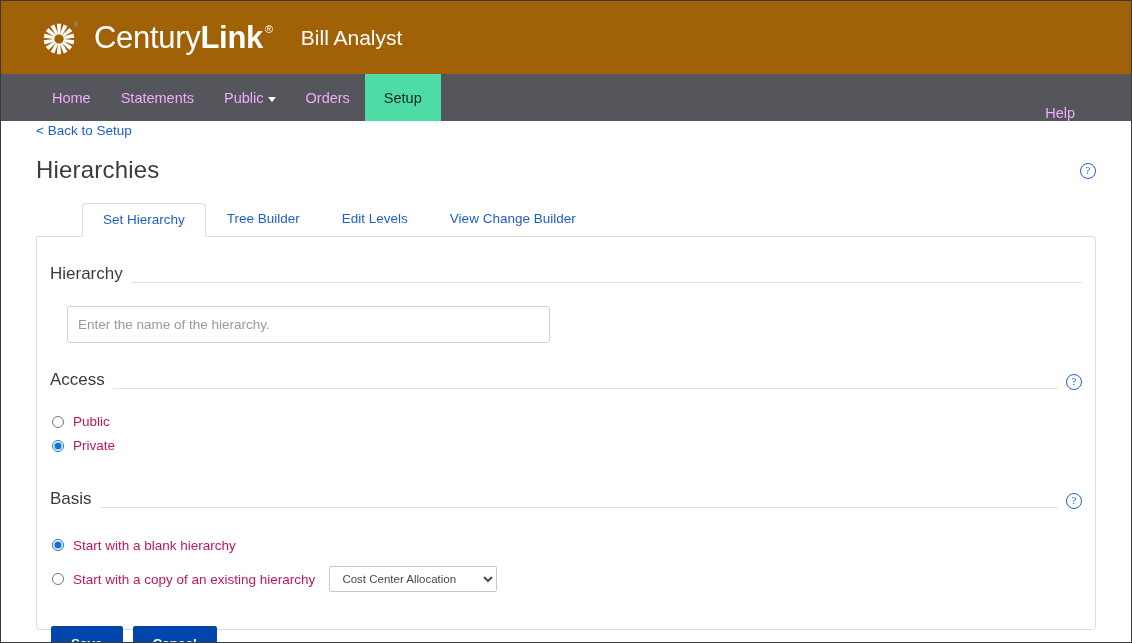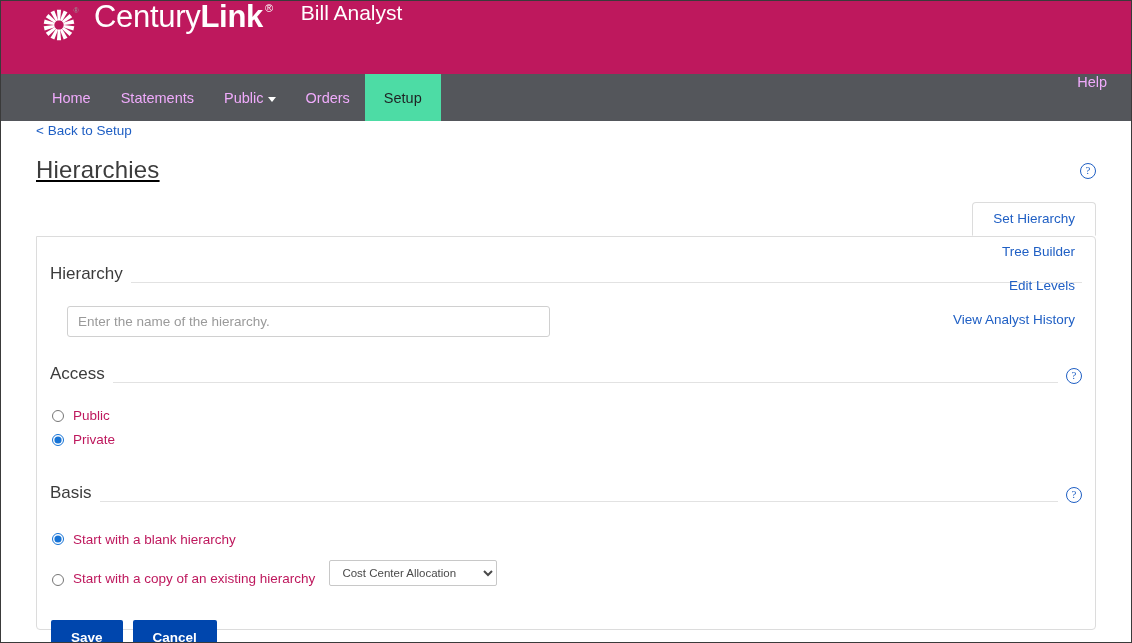--- a/index.html
+++ b/index.html
@@ -18,22 +18,23 @@
     width: 1132px;
     height: 643px;
     background: #ffffff;
     border: 1px solid #3a3a3a;
     overflow: hidden;
   }
 
   
   .brandbar {
     height: 73px;
-    background: #be185d;
-    display: flex;
+    background: #a16207;
+    display: flex;
+    align-items: center;
     padding-left: 36px;
   }
   .logo-wrap {
     position: relative;
     width: 46px;
     height: 46px;
     flex: 0 0 auto;
   }
   .logo-wrap svg { display: block; }
   .brand-text {
@@ -93,42 +94,41 @@
     width: 0; height: 0;
     border-left: 4px solid transparent;
     border-right: 4px solid transparent;
     border-top: 5px solid #ffffff;
     position: relative;
     top: 2px;
   }
   .nav-right {
     margin-left: auto;
     display: flex;
-    align-items: flex-start;
-    padding-right: 24px;
+    align-items: flex-end;
+    padding-right: 56px;
   }
   .nav-right .nav-item { padding: 0; }
 
   
   .content { padding: 0 35px; position: relative; }
 
   .breadcrumb {
     color: #1f5fc4;
     font-size: 13.5px;
     display: inline-block;
     cursor: pointer;
     white-space: nowrap;
   }
 
   .title-row {
     display: flex;
     align-items: center;
     margin-top: 17px;
     position: relative;
-    text-decoration: underline;
   }
   .page-title {
     font-size: 24px;
     color: #3c3c3c;
     font-weight: 400;
     letter-spacing: 0.2px;
     margin: 0;
   }
   .help-icon {
     width: 16px;
@@ -150,21 +150,20 @@
   }
 
   
   .tabs {
     display: flex;
     align-items: flex-end;
     margin-top: 18px;
     position: relative;
     height: 34px;
     z-index: 2;
-    flex-direction: column;
   }
   .tab-spacer { width: 46px; flex: 0 0 auto; }
   .tab {
     font-size: 13.5px;
     color: #1f5fc4;
     padding: 8px 20px 9px 20px;
     cursor: pointer;
     white-space: nowrap;
     border: 1px solid transparent;
     border-radius: 4px 4px 0 0;
@@ -211,21 +210,21 @@
     height: 1px;
   }
   .section-help {
     margin-left: 8px;
     margin-bottom: 4px;
   }
 
   
   .hier-input {
     width: 483px;
-    height: 31px;
+    height: 37px;
     margin: 18px 0 0 17px;
     border: 1px solid #d0d0d0;
     border-radius: 3px;
     padding: 0 10px;
     font-size: 13.5px;
     font-family: "Liberation Sans", sans-serif;
     color: #4a4a4a;
     outline: none;
     background: #ffffff;
   }
@@ -250,21 +249,21 @@
   }
   .radio-row label {
     font-size: 13.5px;
     color: #be185d;
     cursor: pointer;
     white-space: nowrap;
   }
 
   .basis-list { margin-top: 19px; }
   .basis-list .radio-row { height: 26px; }
-  .basis-list .radio-row.second { margin-top: 8px; align-items: flex-end; }
+  .basis-list .radio-row.second { margin-top: 8px; }
 
   .copy-select {
     margin-left: 14px;
     width: 168px;
     height: 26px;
     font-size: 11.5px;
     font-family: "Liberation Sans", sans-serif;
     color: #4a4a4a;
     border: 1px solid #c8c8c8;
     border-radius: 2px;
@@ -375,21 +374,21 @@
       <div class="tab active">
         <span>Set Hierarchy</span>
       </div>
       <div class="tab">
         <span>Tree Builder</span>
       </div>
       <div class="tab">
         <span>Edit Levels</span>
       </div>
       <div class="tab">
-        <span>View Analyst History</span>
+        <span>View Change Builder</span>
       </div>
     </div>
 
     
     <div class="card">
 
       
       <div class="section-head">
         <div class="section-title">Hierarchy</div>
         <div class="section-rule"></div>

